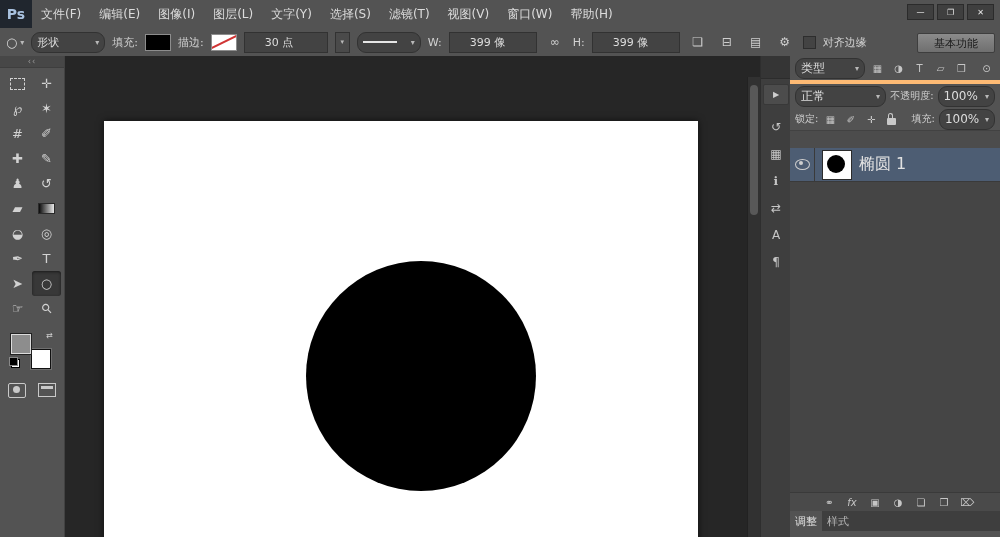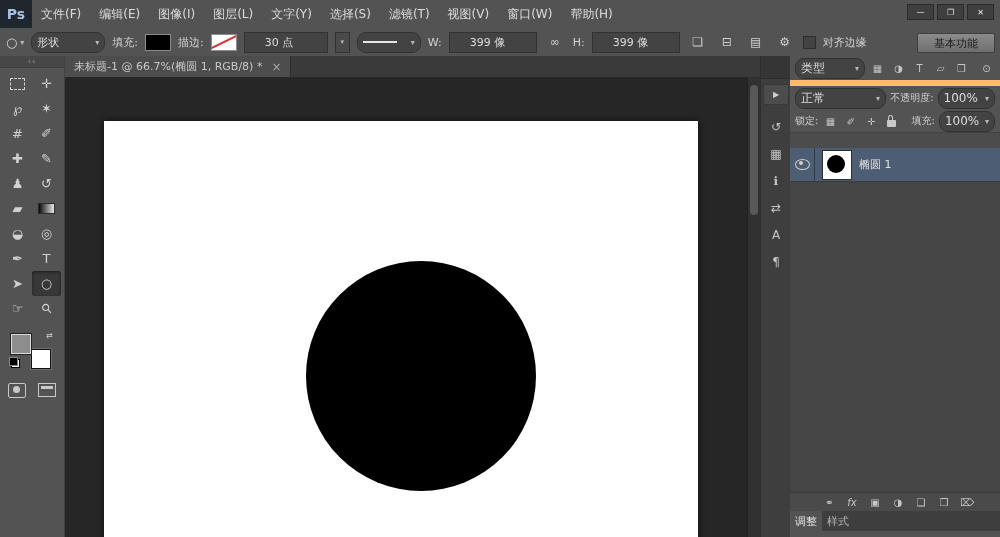--- a/index.html
+++ b/index.html
@@ -94,37 +94,37 @@
   .dock-icon{width:24px;height:21px;margin:3px 0;display:flex;align-items:center;justify-content:center;
              color:#c6c6c6;font-size:12px}
 
   
   .panel-dock{position:absolute;left:790px;top:56px;right:0;bottom:0;background:#4c4c4c}
   .ptabs{display:flex;height:22px;background:#3e3e3e;align-items:stretch;overflow:hidden}
   .ptab{display:flex;align-items:center;padding:0 5px;font-size:11px;color:#b5b5b5;white-space:nowrap}
   .ptab.active{background:#535353;color:#e0e0e0}
   .pmenu{margin-left:auto;display:flex;align-items:center;padding:0 5px;color:#b5b5b5;font-size:10px}
   .prow{display:flex;align-items:center;gap:4px;padding:0 5px;background:#535353}
-  .filter-row{height:24px;border-bottom:6px solid #fdba74}
+  .filter-row{height:24px;border-bottom:4px solid #fdba74}
   .blend-row{height:24px}
   .lock-row{height:22px;border-bottom:1px solid #424242}
   .plabel{font-size:10px;color:#cfcfcf;white-space:nowrap}
   .small-icon{width:17px;height:16px;display:flex;align-items:center;justify-content:center;
               color:#c6c6c6;font-size:10px}
   .layers-list{position:absolute;left:0;right:0;top:92px;bottom:44px;background:#454545;overflow:hidden}
   .layer-row{height:33px;display:flex;align-items:center;border-bottom:1px solid #3a3a3a}
   .layer-row.selected{background:#4d5d73}
   .eye-cell{width:24px;height:100%;display:flex;align-items:center;justify-content:center;
             border-right:1px solid #3a3a3a}
   .eye{width:13px;height:9px;border:1px solid #cfcfcf;border-radius:50%;position:relative}
   .eye::after{content:"";position:absolute;left:3px;top:1px;width:4px;height:4px;border-radius:50%;background:#cfcfcf}
   .thumb{width:28px;height:28px;margin:0 7px;background:#fff;border:1px solid #2c2c2c;position:relative}
   .thumb.circlethumb::after{content:"";position:absolute;left:4px;top:4px;width:18px;height:18px;
                             border-radius:50%;background:#000}
-  .layer-name{font-size:11px;color:#e2e2e2}
+  .layer-name{font-size:16px;color:#e2e2e2}
   .layer-name.bgname{font-style:italic}
   .layer-lock{margin-left:auto;margin-right:9px}
   .css-lock{display:inline-block;width:9px;height:7px;background:#c9c9c9;border-radius:1px;
             position:relative;margin-top:5px}
   .css-lock::before{content:"";position:absolute;left:1px;top:-5px;width:5px;height:5px;
                     border:1.5px solid #c9c9c9;border-bottom:none;border-radius:4px 4px 0 0;box-sizing:border-box}
   .pfooter{position:absolute;left:0;right:0;bottom:26px;height:18px;background:#4a4a4a;
            border-top:1px solid #3a3a3a;display:flex;align-items:center;justify-content:flex-end;
            gap:9px;padding-right:26px}
   .pfooter .small-icon{width:14px;font-size:10px}
@@ -263,26 +263,20 @@
       <span class="swap-sw">⇄</span>
       <span class="mini-sw"></span>
     </div>
     <div class="tb-extra">
       <div class="qmask"></div>
       <div class="screenmode"></div>
     </div>
   </div>
 
   <div class="canvas-area">
-    <div class="doc-tabbar">
-      <div class="doc-tab">
-        <span>未标题-1 @ 66.7%(椭圆 1, RGB/8) *</span>
-        <span class="doc-close">×</span>
-      </div>
-    </div>
     <div class="pasteboard">
       <div class="canvas">
         <div class="shape-circle"></div>
       </div>
       <div class="vscroll">
         <div class="vthumb"></div>
       </div>
     </div>
   </div>
 

